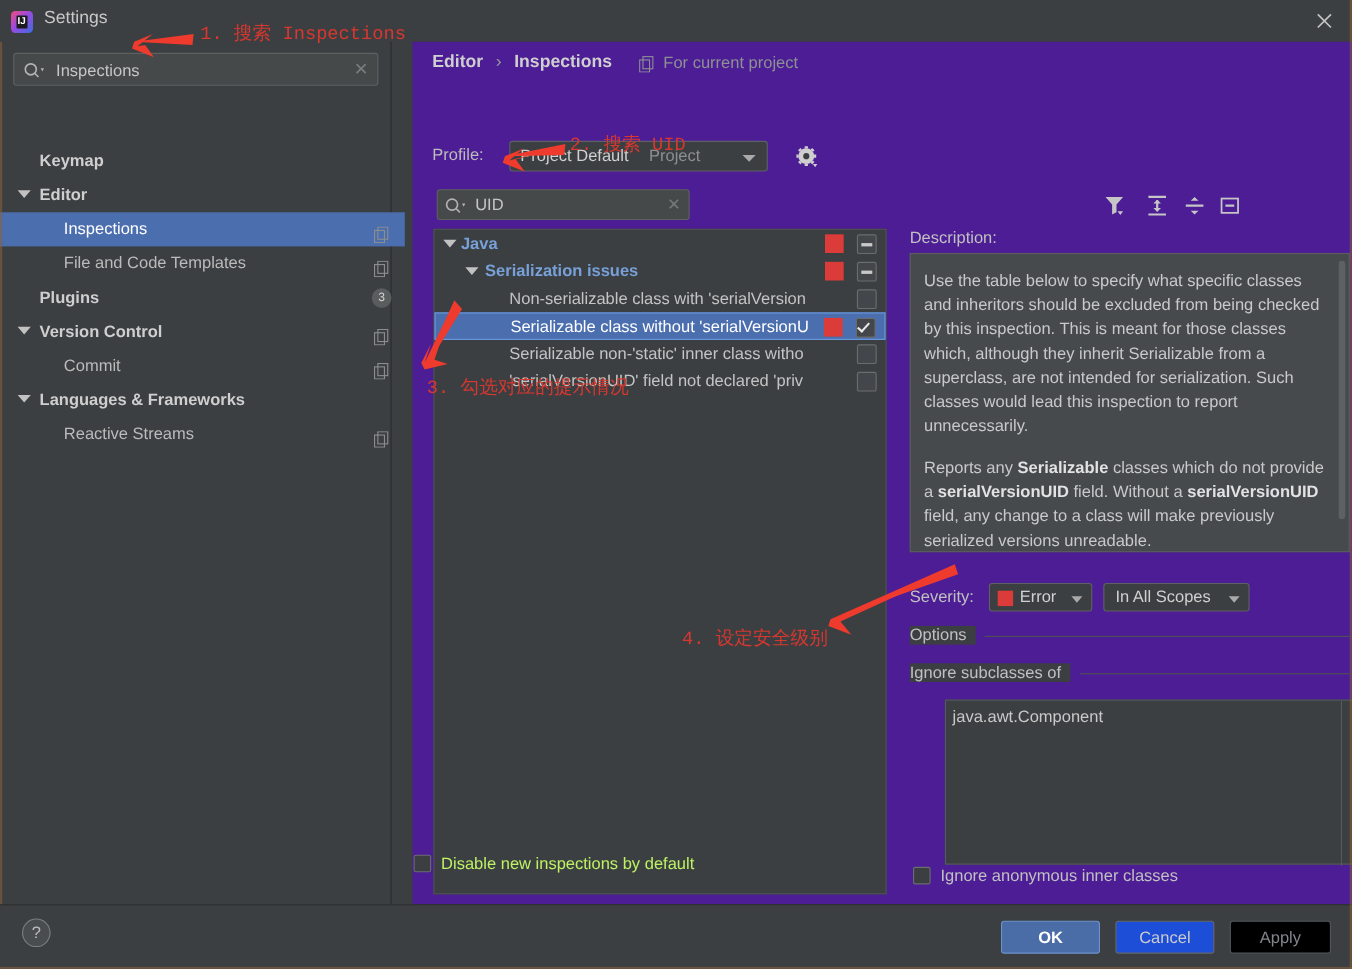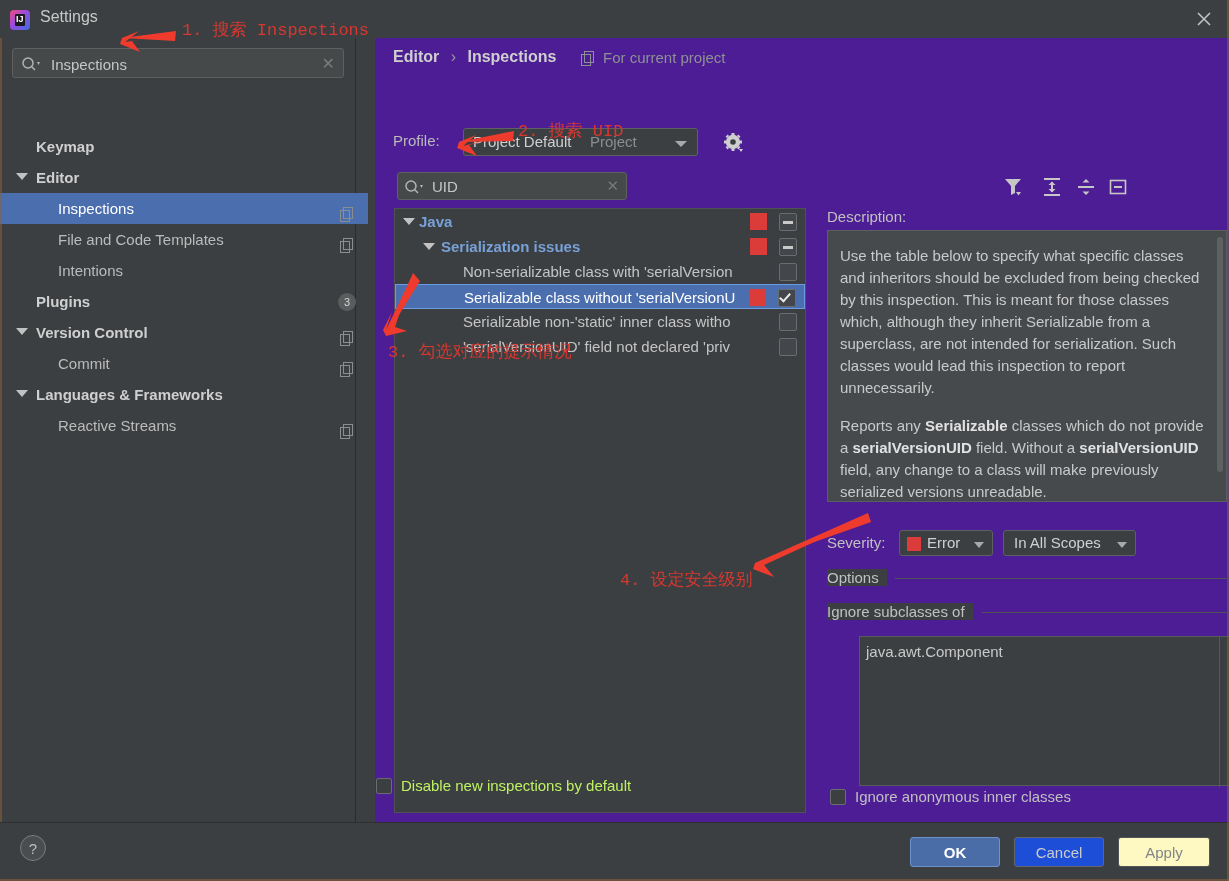--- a/index.html
+++ b/index.html
@@ -222,21 +222,21 @@
     position: absolute; left: 20px; top: 12px; width: 26px; height: 26px;
     border-radius: 50%; border: 1px solid #7b7e7f; background: #4a4d4f;
     color: #bdbdbd; font-size: 15px; text-align: center; line-height: 25px; cursor: pointer;
   }
   .btn {
     position: absolute; top: 14px; height: 30px; border-radius: 3px;
     font-size: 15px; text-align: center; line-height: 29px; cursor: pointer;
   }
   .btn.ok { left: 910px; width: 90px; background: #4a6da7; border: 1px solid #6d92c9; color: #ffffff; font-weight: bold; }
   .btn.cancel { left: 1014px; width: 90px; background: #1d4ed8; border: 1px solid #646768; color: #cccccc; }
-  .btn.apply { left: 1118px; width: 92px; background: #fef9c3; border: 1px solid #525557; color: #82858a; }
+  .btn.apply { left: 1118px; width: 92px; background: #000000; border: 1px solid #525557; color: #82858a; }
 
   
   .anno { position: absolute; color: #d8372f; font-family: "Liberation Mono", monospace; font-size: 17px; white-space: nowrap; }
   .anno-arrow { position: absolute; pointer-events: none; }
   .edge-left { position:absolute; left:0; top:38px; width:2px; height:784px; background:#8c6239; opacity:.55;}
   .edge-right { position:absolute; right:0; top:0; width:2px; height:881px; background:#8c6239; opacity:.55;}
   .edge-bottom { position:absolute; left:0; bottom:0; width:1229px; height:2px; background:#8c6239; opacity:.55;}
 </style>
 </head>
 <body>
@@ -281,23 +281,20 @@
               <rect x="0.5" y="3.5" width="9" height="11" stroke="#8b8e8f" fill="none"></rect>
               <rect x="3.5" y="0.5" width="9" height="11" stroke="#8b8e8f" fill="none"></rect>
             </svg></span>
         </div>
         <div class="nav-item">
           <span class="label" style="left: 58px;">File and Code Templates</span>
           <span class="copy-ic"><svg width="14" height="15" viewBox="0 0 14 15">
               <rect x="0.5" y="3.5" width="9" height="11" stroke="#8b8e8f" fill="none"></rect>
               <rect x="3.5" y="0.5" width="9" height="11" stroke="#8b8e8f" fill="none"></rect>
             </svg></span>
-        </div>
-        <div class="nav-item">
-          <span class="label" style="left: 58px;">Intentions</span>
         </div>
         <div class="nav-item bold">
           <span class="label" style="left: 36px;">Plugins</span>
           <span class="badge">3</span>
         </div>
         <div class="nav-item bold">
           <span class="tri"></span>
           <span class="label" style="left: 36px;">Version Control</span>
           <span class="copy-ic"><svg width="14" height="15" viewBox="0 0 14 15">
               <rect x="0.5" y="3.5" width="9" height="11" stroke="#8b8e8f" fill="none"></rect>

